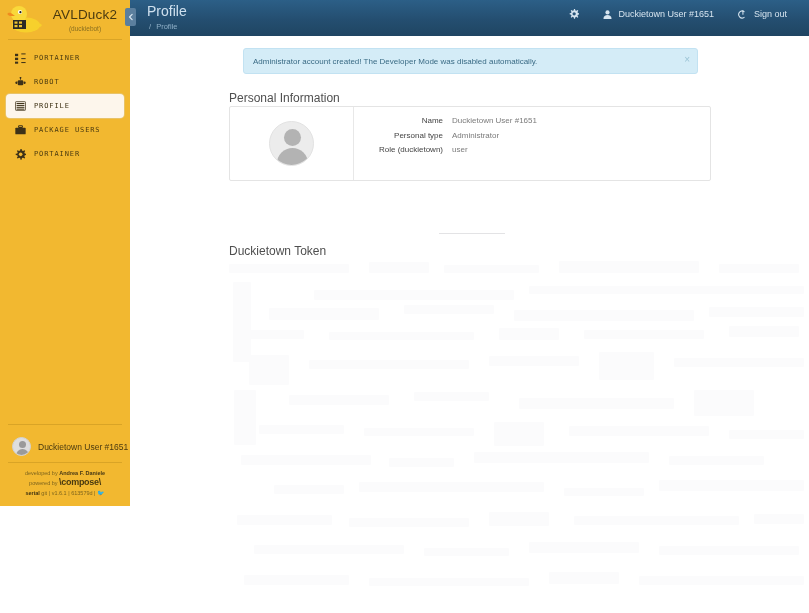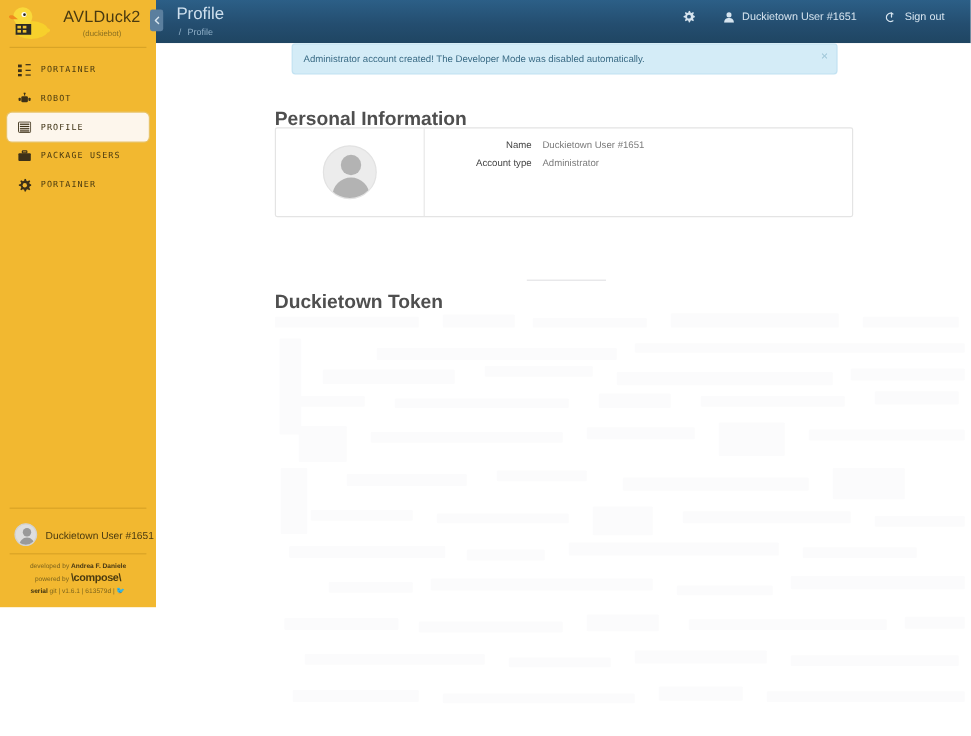--- a/index.html
+++ b/index.html
@@ -126,36 +126,36 @@
   .hr-label { font-size: 9px; margin-left: 6px; white-space: nowrap; }
 
   
   #content {
     position: absolute; left: 130px; top: 36px;
     width: 679px; height: 577px;
     background: #ffffff;
     overflow: hidden;
   }
   #alert {
-    position: absolute; left: 113px; top: 0;
+    position: absolute; left: 113px; top: 12px;
     width: 455px; height: 26px;
     background: #d4ecf7; border: 1px solid #c2e2f2;
     border-radius: 3px;
     display: flex; align-items: center;
   }
   #alert-text {
     font-size: 8px; color: #3a6b85; margin-left: 9px;
   }
   #alert-close {
     position: absolute; right: 7px; top: 6px;
     font-size: 10px; color: #9cc4d6; cursor: pointer; line-height: 10px;
   }
 
   .section-title {
-    font-size: 16px; color: #4f4f4f; font-weight: 700;
+    font-size: 12px; color: #4f4f4f; font-weight: 400;
   }
   #pi-title { position: absolute; left: 99px; top: 55px; }
 
   #pi-panel {
     position: absolute; left: 99px; top: 70px;
     width: 482px; height: 75px;
     background: #fff; border: 1px solid #e4e4e4; border-radius: 2px;
     display: flex;
   }
   #pi-avatar-cell {
@@ -390,22 +390,26 @@
         <span class="h"></span>
           <span class="b"></span>
       </div>
     </div>
     <div id="pi-fields">
       <div class="pi-row">
         <span class="pi-label">Name</span>
         <span class="pi-value">Duckietown User #1651</span>
       </div>
       <div class="pi-row">
-        <span class="pi-label">Account type</span>
+        <span class="pi-label">Personal type</span>
         <span class="pi-value">Administrator</span>
+      </div>
+      <div class="pi-row">
+        <span class="pi-label">Role (duckietown)</span>
+        <span class="pi-value">user</span>
       </div>
     </div>
   </div>
 
   <div id="mini-divider"></div>
 
   <div id="tok-title" class="section-title">Duckietown Token</div>
 
   <div id="token-area">
     <div class="ghost" style="left:0px;top:4px;width:120px;height:9px;"></div>

